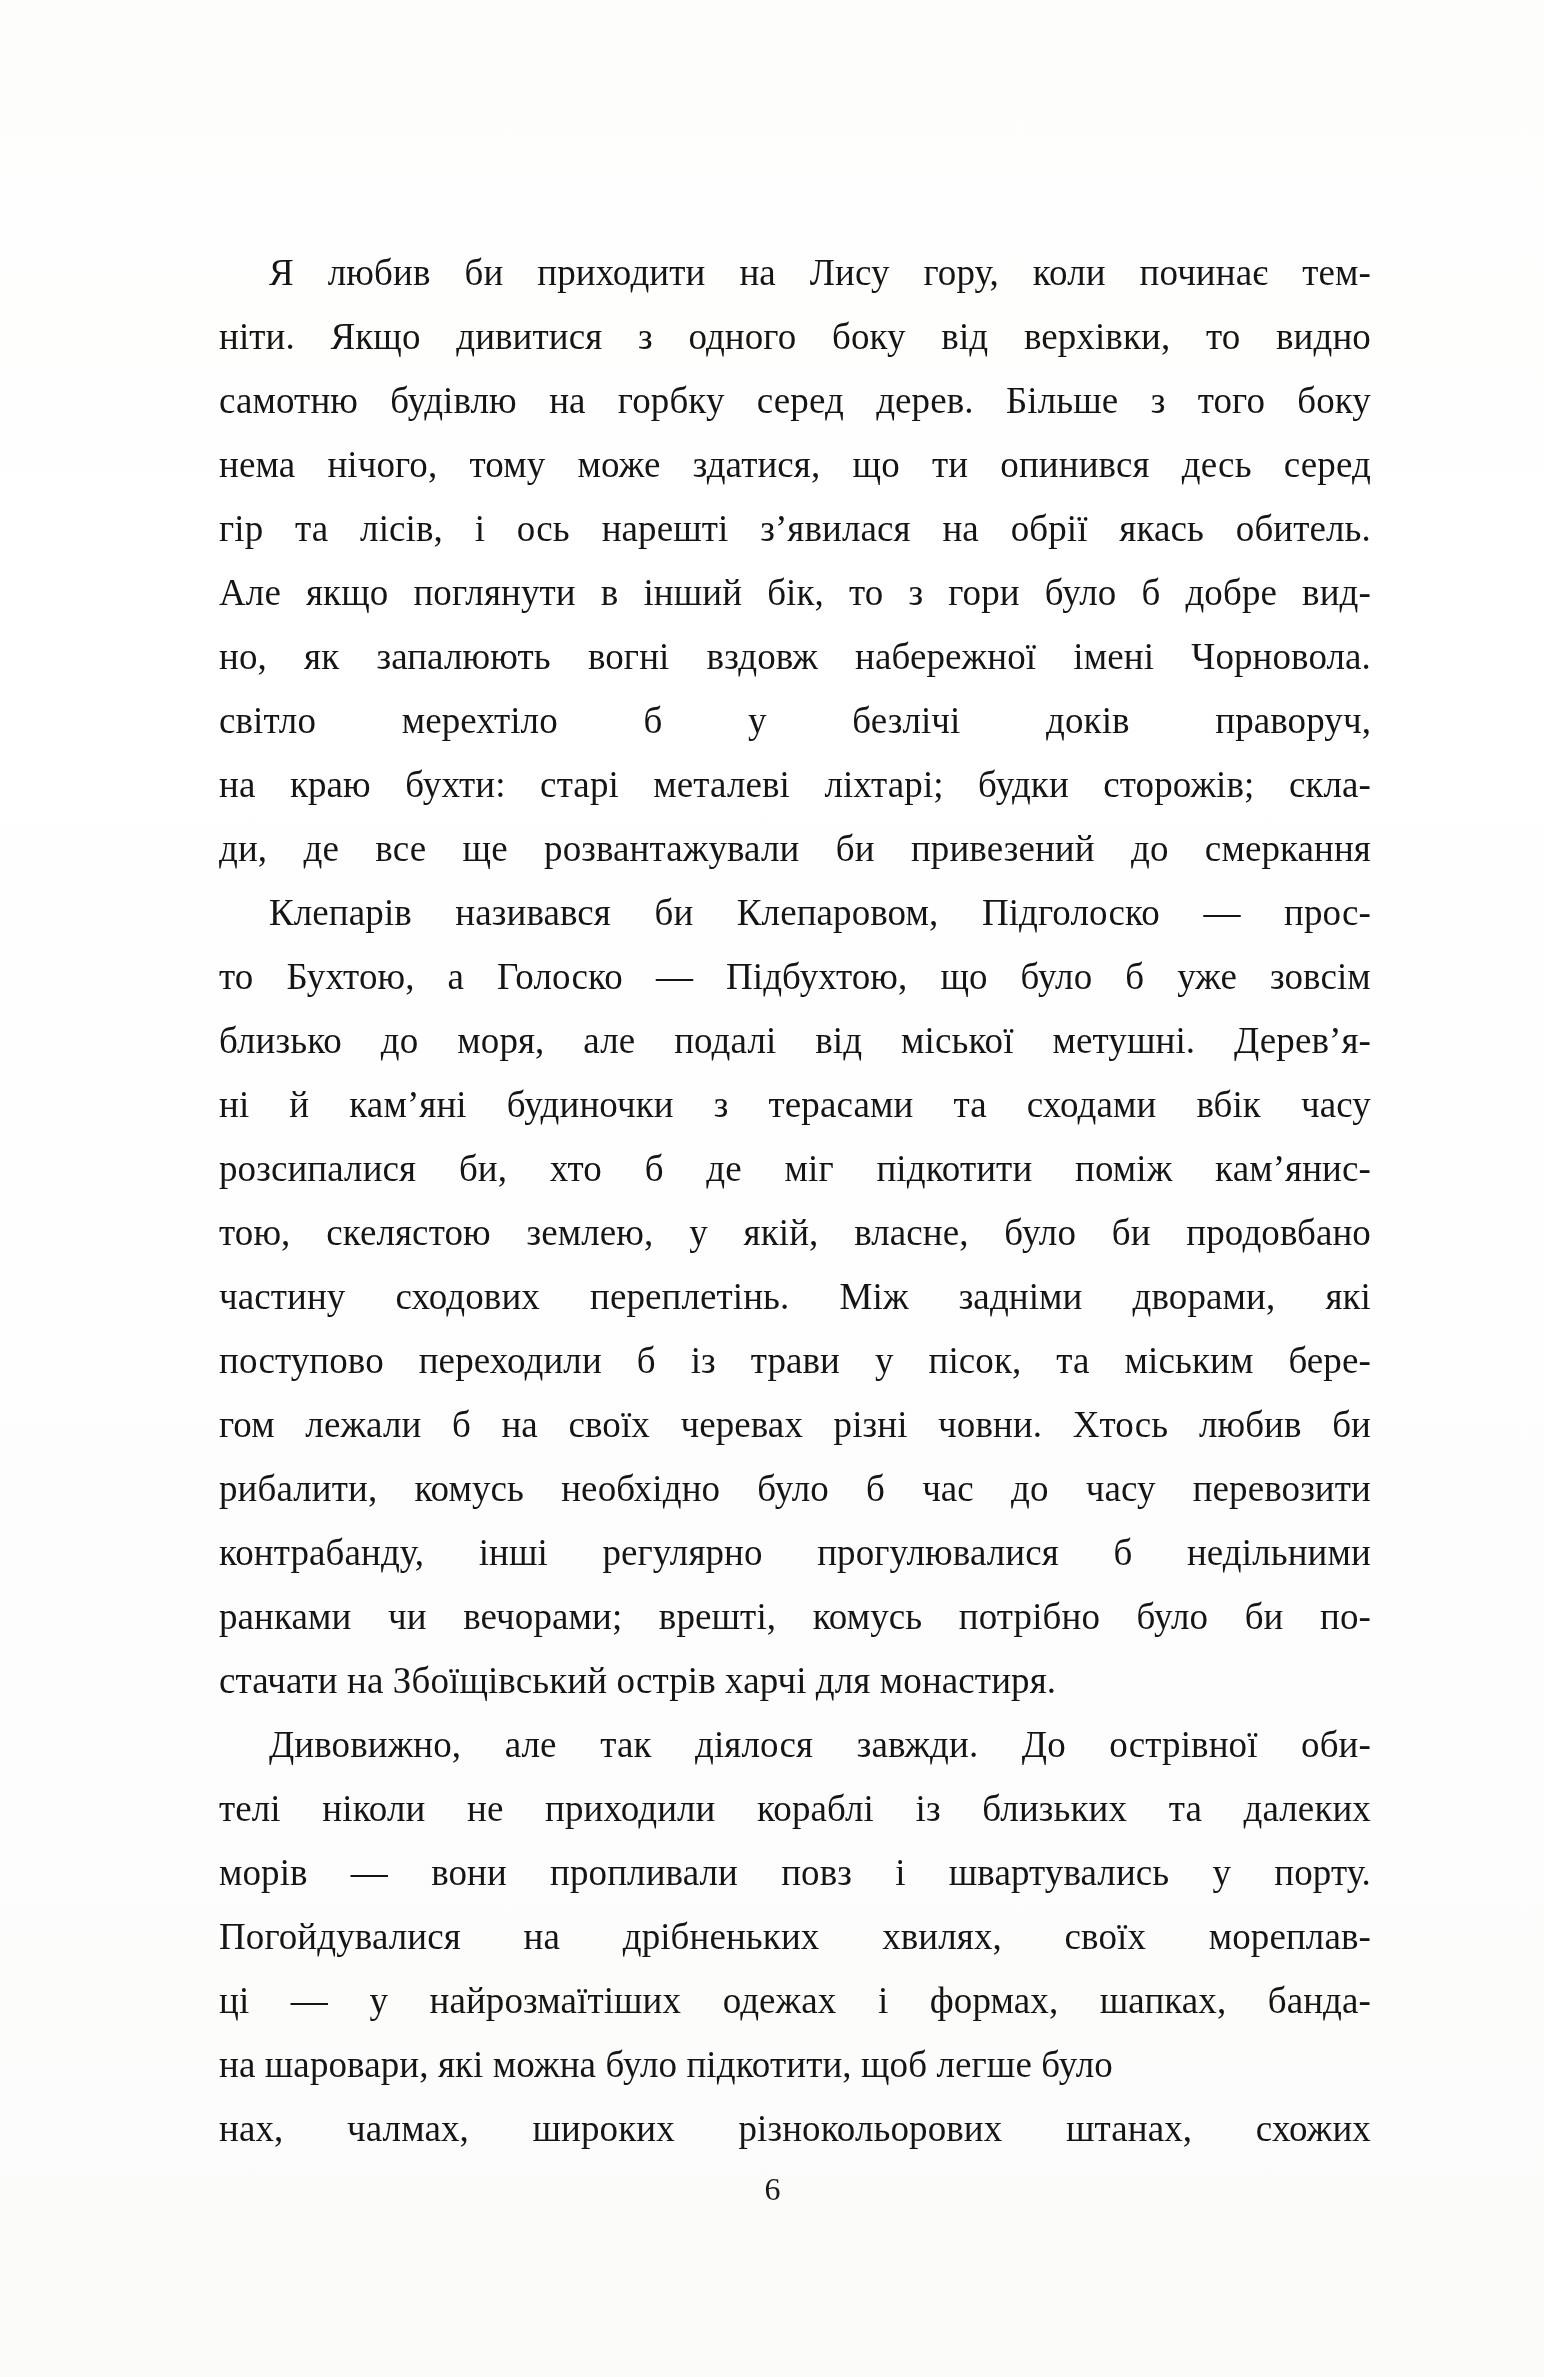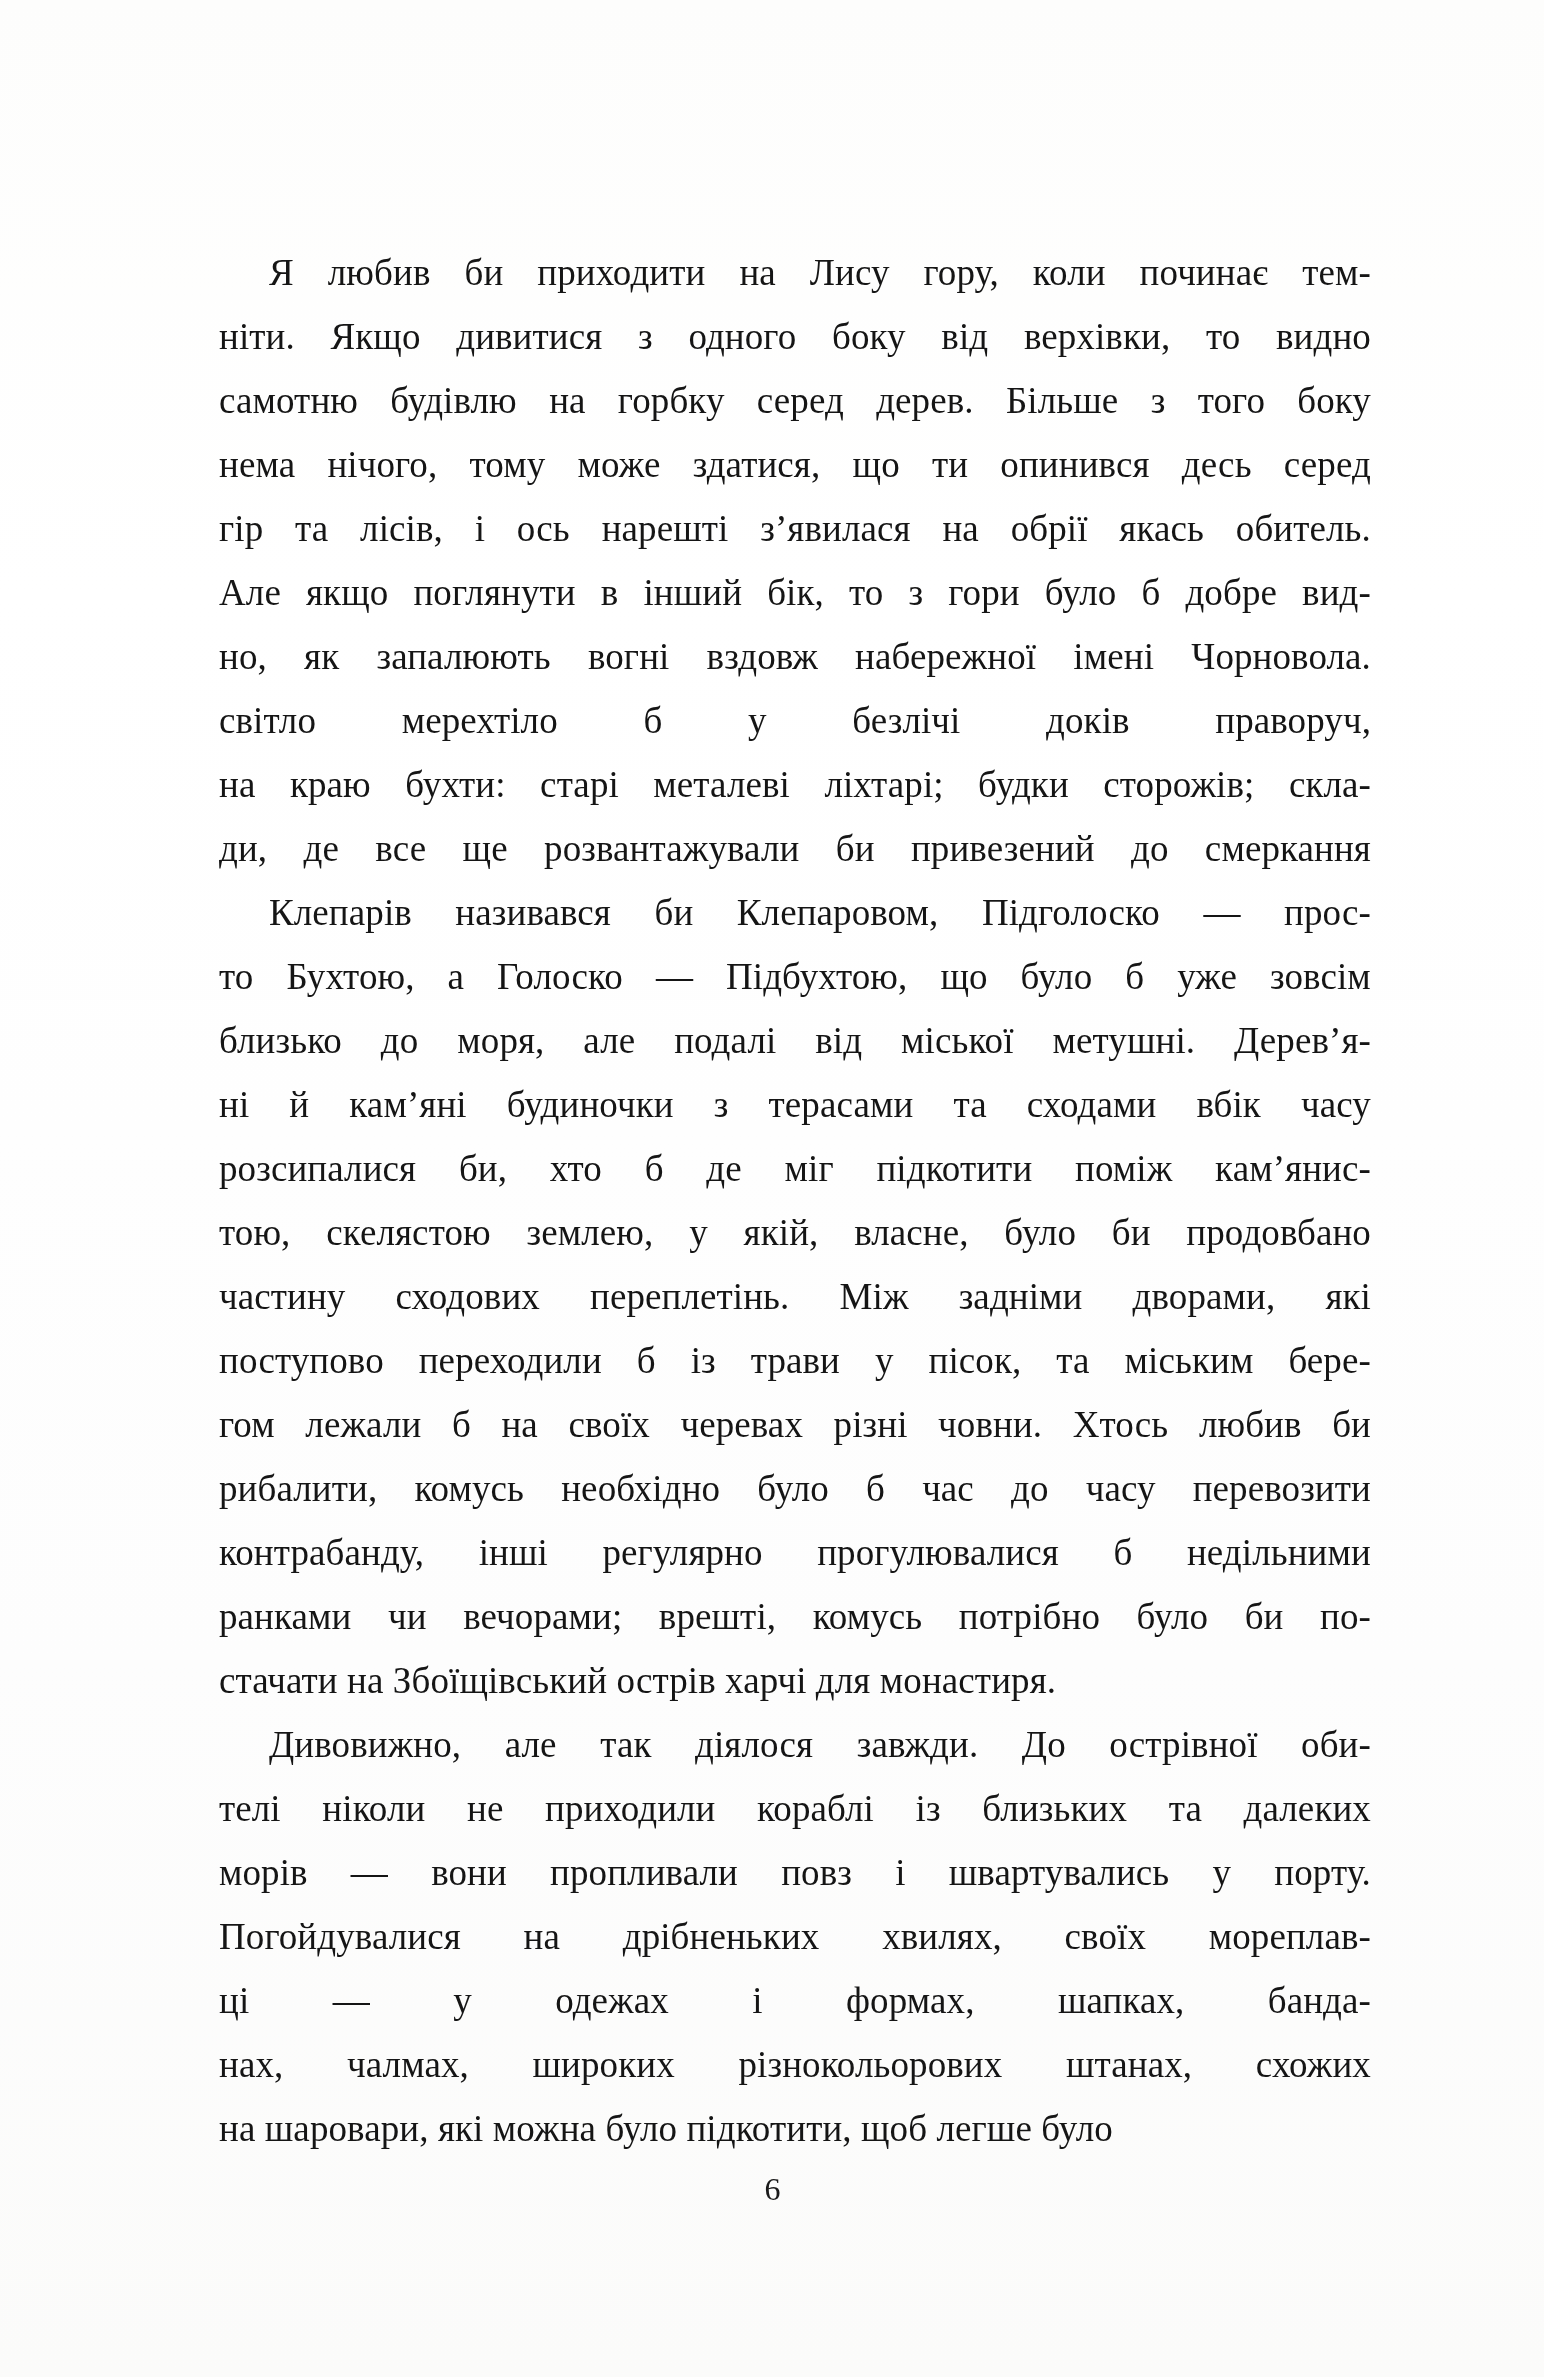--- a/index.html
+++ b/index.html
@@ -99,20 +99,20 @@
         <span class="line j"><span>рибалити,</span><span>комусь</span><span>необхідно</span><span>було</span><span>б</span><span>час</span><span>до</span><span>часу</span><span>перевозити</span></span>
         <span class="line j"><span>контрабанду,</span><span>інші</span><span>регулярно</span><span>прогулювалися</span><span>б</span><span>недільними</span></span>
         <span class="line j"><span>ранками</span><span>чи</span><span>вечорами;</span><span>врешті,</span><span>комусь</span><span>потрібно</span><span>було</span><span>би</span><span>по-</span></span>
         <span class="line">стачати на Збоїщівський острів харчі для монастиря.</span>
       </p>
       <p class="para">
         <span class="line j"><span><span class="indent"></span>Дивовижно,</span><span>але</span><span>так</span><span>діялося</span><span>завжди.</span><span>До</span><span>острівної</span><span>оби-</span></span>
         <span class="line j"><span>телі</span><span>ніколи</span><span>не</span><span>приходили</span><span>кораблі</span><span>із</span><span>близьких</span><span>та</span><span>далеких</span></span>
         <span class="line j"><span>морів</span><span>—</span><span>вони</span><span>пропливали</span><span>повз</span><span>і</span><span>швартувались</span><span>у</span><span>порту.</span></span>
         <span class="line j"><span>Погойдувалися</span><span>на</span><span>дрібненьких</span><span>хвилях,</span><span>своїх</span><span>мореплав-</span></span>
-        <span class="line j"><span>ці</span><span>—</span><span>у</span><span>одежах</span><span>і</span><span>формах,</span><span>шапках,</span><span>банда-</span></span>
+        <span class="line j"><span>ці</span><span>—</span><span>у</span><span>найрозмаїтіших</span><span>одежах</span><span>і</span><span>формах,</span><span>шапках,</span><span>банда-</span></span>
+        <span class="line">на шаровари, які можна було підкотити, щоб легше було</span>
         <span class="line j"><span>нах,</span><span>чалмах,</span><span>широких</span><span>різнокольорових</span><span>штанах,</span><span>схожих</span></span>
-        <span class="line">на шаровари, які можна було підкотити, щоб легше було</span>
       </p>
     </div>
   <div class="pagenum">6</div>
 </div>
 
 
 </body></html>

